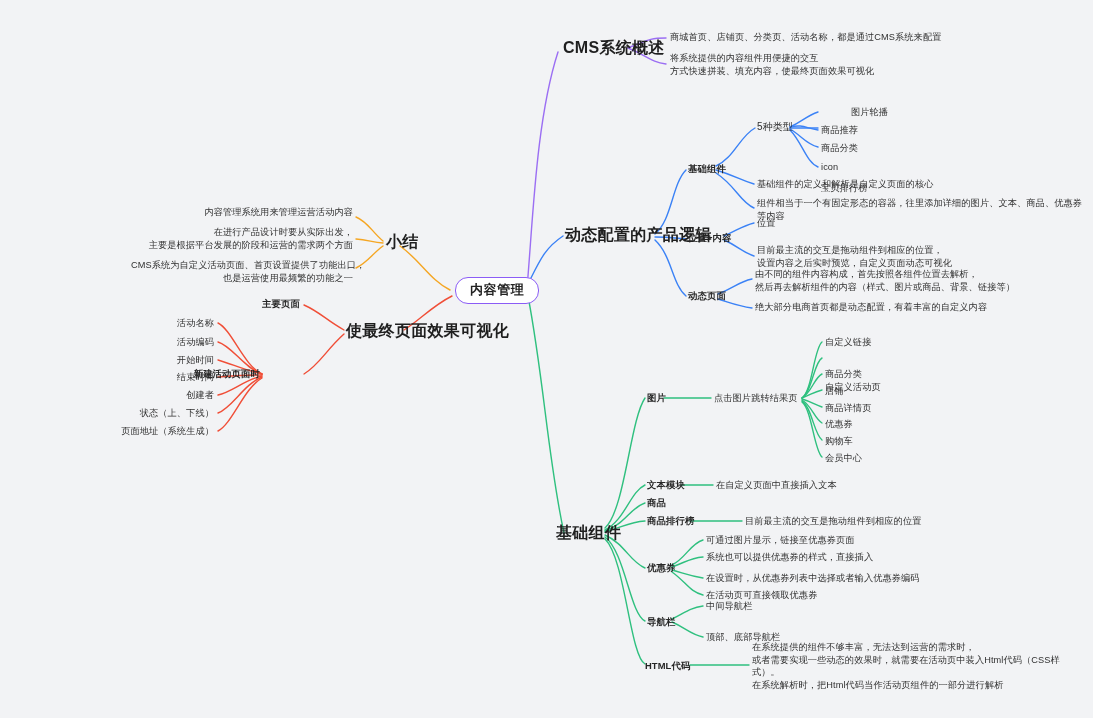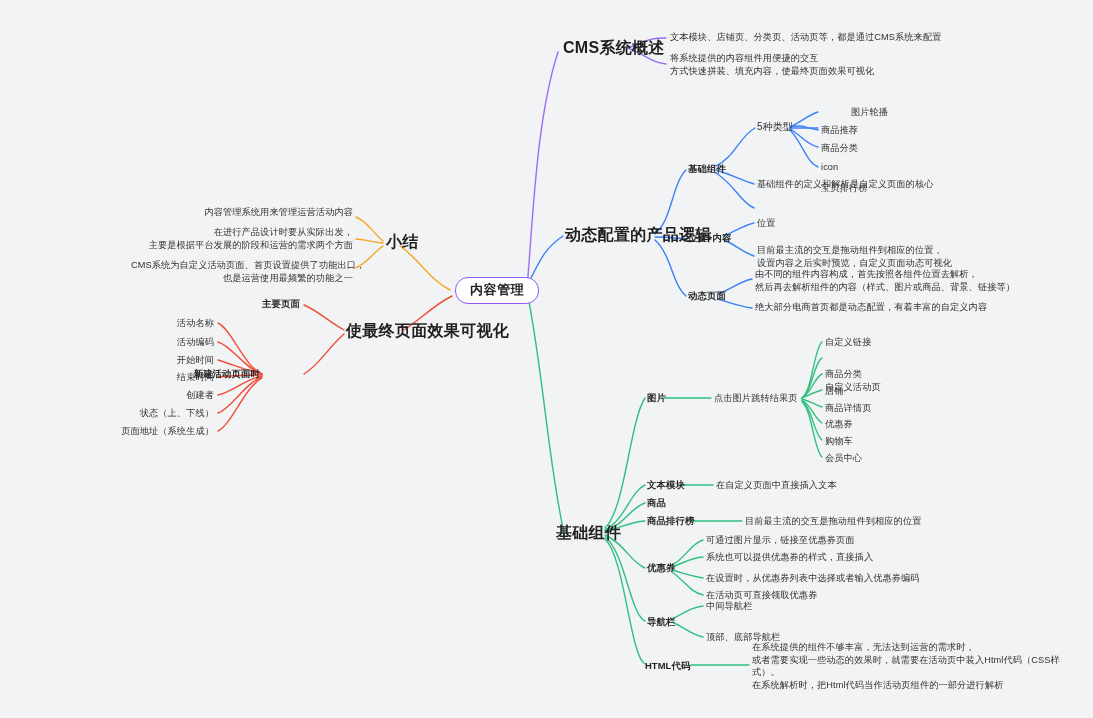--- a/index.html
+++ b/index.html
@@ -159,34 +159,36 @@
         <path d="M672,622 C686,628 690,634 703,637"></path>
 
         <path d="M690,665 L749,665"></path>
       </g>
     </g>
   </svg>
 
   <div class="node center" style="left:455px; top:277px;">内容管理</div>
 
   <div class="node l1 right" style="left:563px; top:42px;">CMS系统概述</div>
-  <div class="node leaf right" style="left:670px; top:31px;">文本模块、店铺页、分类页、活动页等，都是通过CMS系统来配置</div>
+  <div class="node leaf right" style="left:670px; top:31px;">商城首页、店铺页、分类页、活动名称，都是通过CMS系统来配置</div>
   <div class="node leaf right" style="left:670px; top:52px;">将系统提供的内容组件用便捷的交互
 方式快速拼装、填充内容，使最终页面效果可视化</div>
 
   <div class="node l1 right" style="left:565px; top:229px;">动态配置的产品逻辑</div>
 
   <div class="node l2 right" style="left:688px; top:163px;">基础组件</div>
   <div class="node l3 right" style="left:757px; top:121px;">5种类型</div>
   <div class="node leaf right" style="left:851px; top:106px;">图片轮播</div>
   <div class="node leaf right" style="left:821px; top:124px;">商品推荐</div>
   <div class="node leaf right" style="left:821px; top:142px;">商品分类</div>
   <div class="node leaf right" style="left:821px; top:161px;">icon</div>
   <div class="node leaf right" style="left:821px; top:182px;">宝贝排行榜</div>
   <div class="node leaf right" style="left:757px; top:178px;">基础组件的定义和解析是自定义页面的核心</div>
+  <div class="node leaf right" style="left:757px; top:197px;">组件相当于一个有固定形态的容器，往里添加详细的图片、文本、商品、优惠券
+等内容</div>
 
   <div class="node l2 right" style="left:688px; top:232px;">位置+内容</div>
   <div class="node leaf right" style="left:757px; top:217px;">位置</div>
   <div class="node leaf right" style="left:757px; top:244px;">目前最主流的交互是拖动组件到相应的位置，
 设置内容之后实时预览，自定义页面动态可视化</div>
 
   <div class="node l2 right" style="left:688px; top:290px;">动态页面</div>
   <div class="node leaf right" style="left:755px; top:268px;">由不同的组件内容构成，首先按照各组件位置去解析，
 然后再去解析组件的内容（样式、图片或商品、背景、链接等）</div>
   <div class="node leaf right" style="left:755px; top:301px;">绝大部分电商首页都是动态配置，有着丰富的自定义内容</div>

